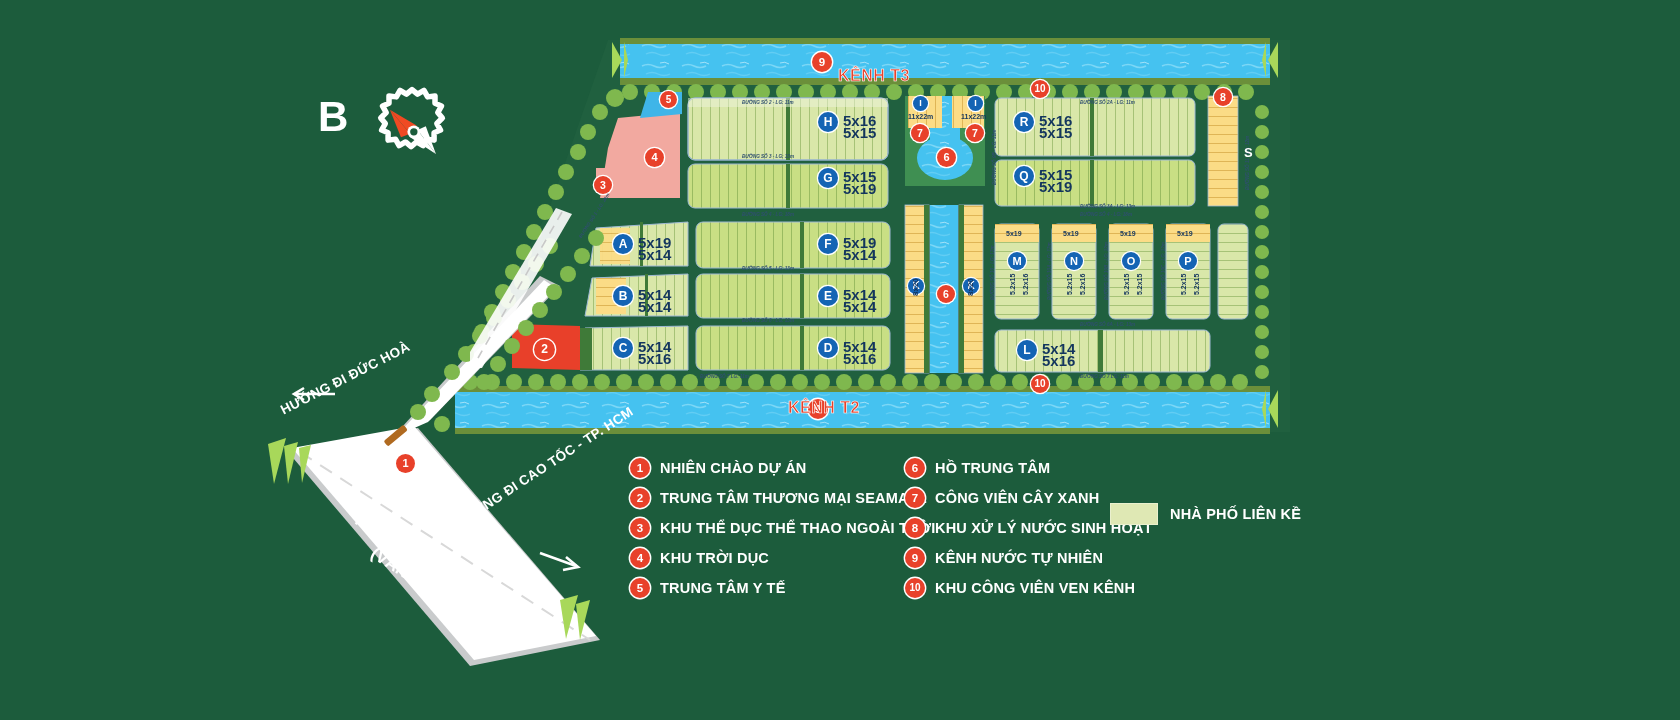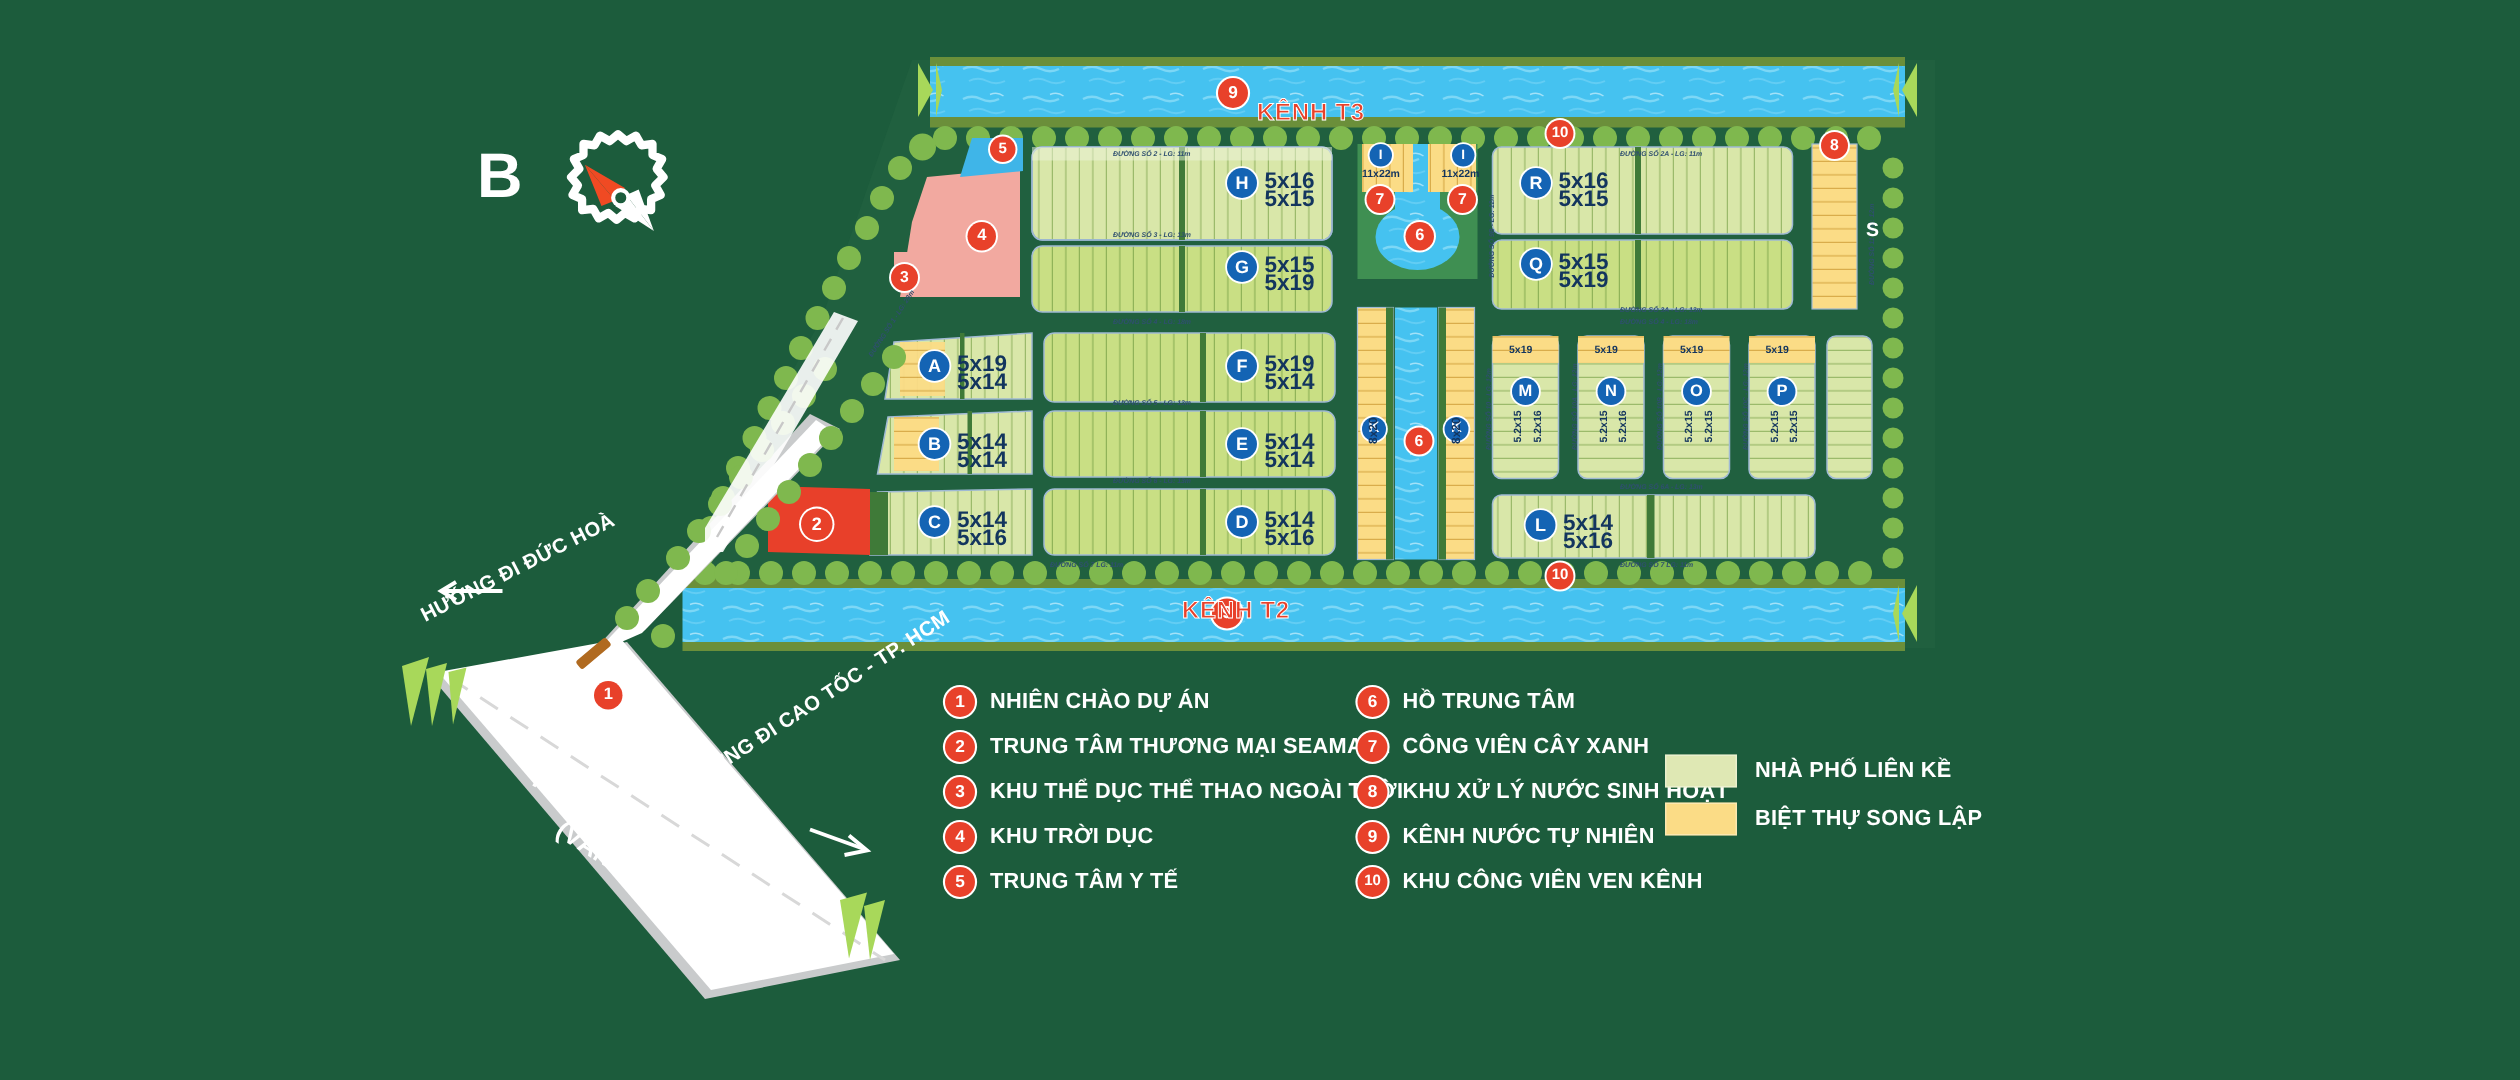--- a/index.html
+++ b/index.html
@@ -600,21 +600,17 @@
         <div class="leg-num wide">10</div>
         <div class="leg-txt">KHU CÔNG VIÊN VEN KÊNH</div>
       </div>
     </div>
 
     <div class="legend-col c3" style="left:480px; top:2px;margin-top:44px;">
       <div class="swatch-row">
         <div class="swatch" style="background:#dfe8b4;"></div>
         <div class="leg-txt">NHÀ PHỐ LIÊN KỀ</div>
       </div>
-      <div class="swatch-row">
-        <div class="swatch" style="background:#fbdc86;"></div>
-        <div class="leg-txt">BIỆT THỰ SONG LẬP</div>
-      </div>
     </div>
 
   </div>
 
 </div>
 
 </body></html>

